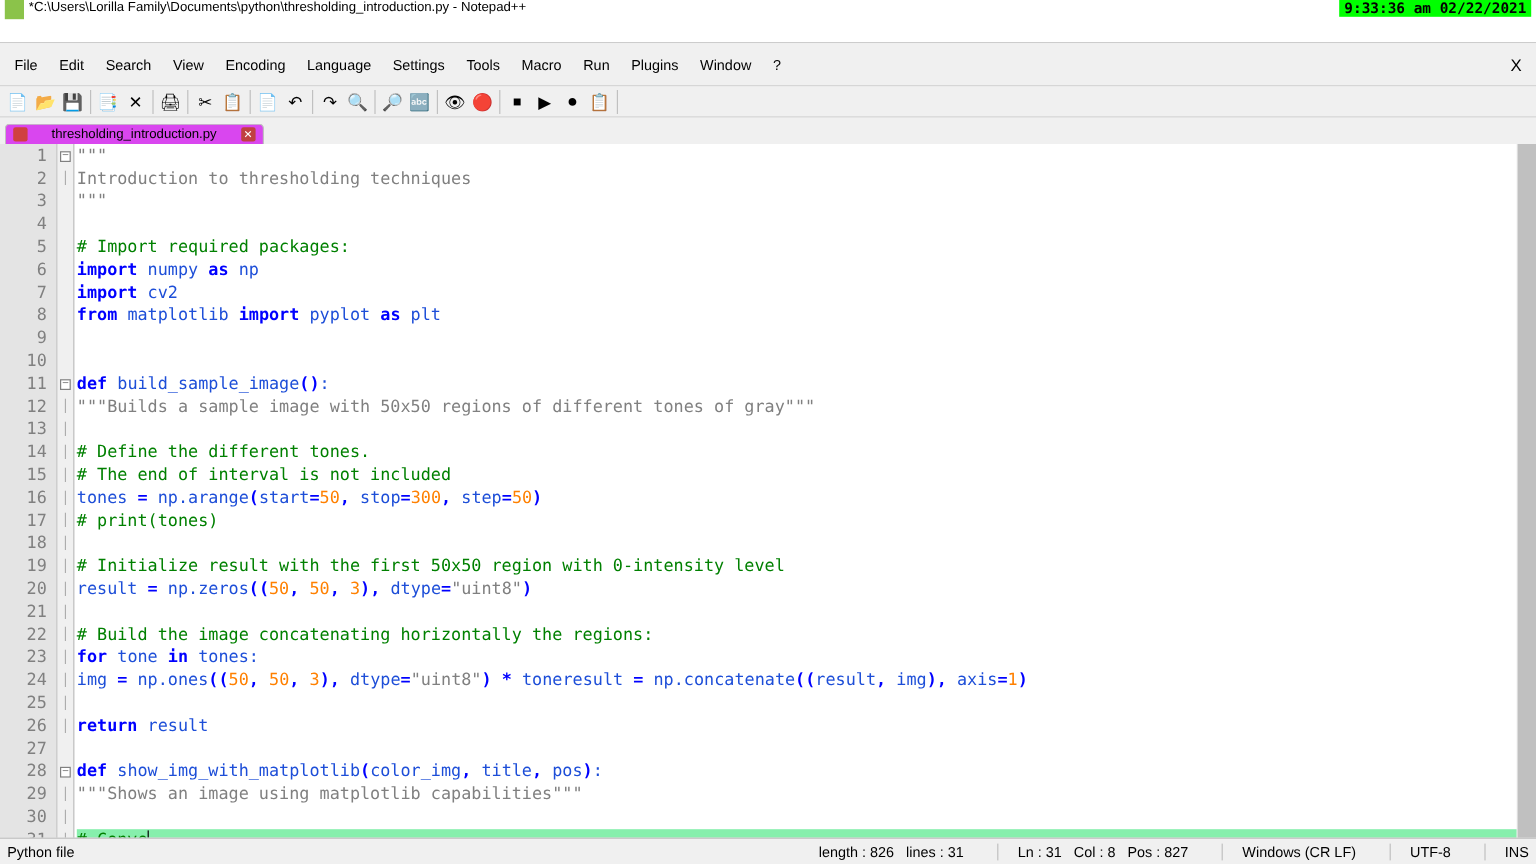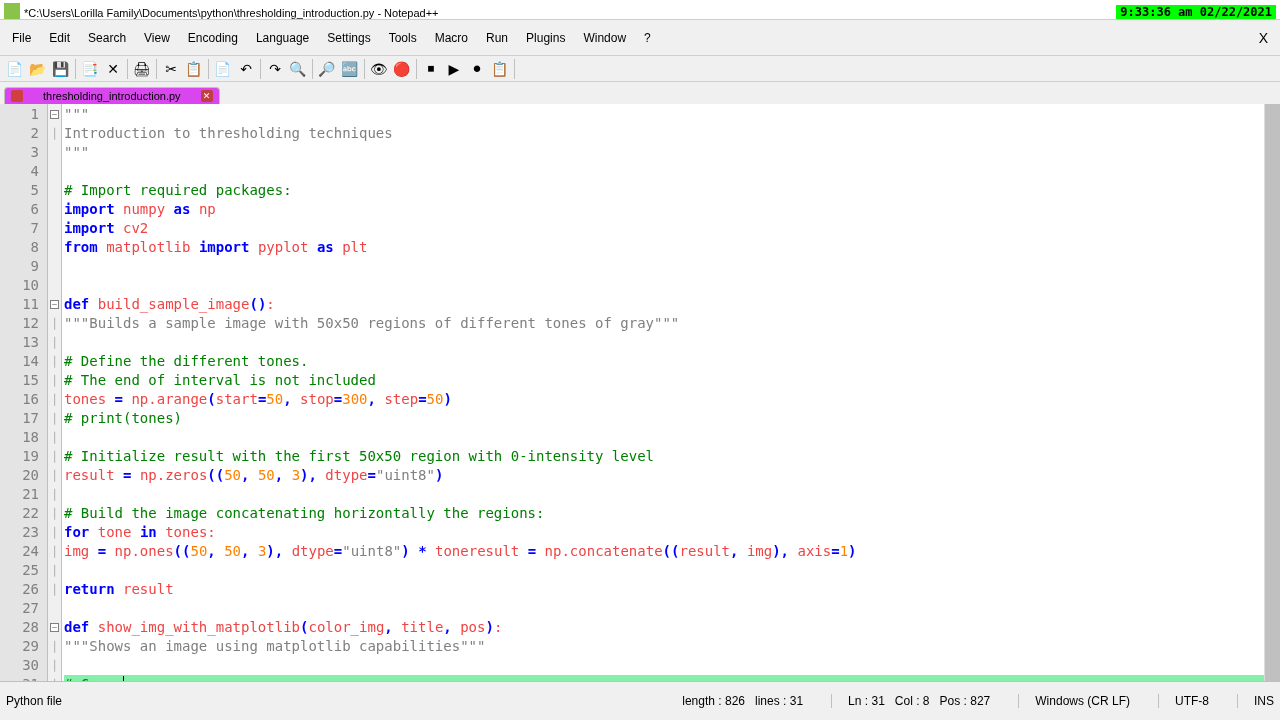--- a/index.html
+++ b/index.html
@@ -1,18 +1,18 @@
 <!DOCTYPE html>
 <html><head>
 <meta charset="utf-8">
 <style>
 * { margin: 0; padding: 0; box-sizing: border-box; }
 body { font-family: "Segoe UI", Tahoma, sans-serif; font-size: 12px; background: #f0f0f0; width: 1280px; height: 720px; overflow: hidden; position: relative; }
 
-.title-bar { background: #fff; height: 20px; display: flex; align-items: flex-end; padding: 0 4px; border-bottom: 1px solid #ccc; }
+.title-bar { background: #fff; height: 36px; display: flex; align-items: flex-start; padding: 0 4px; border-bottom: 1px solid #ccc; }
 .title-bar .icon { width: 16px; height: 16px; background: #8bc34a; margin-right: 4px; }
 .title-text { flex: 1; font-size: 11px; color: #000; }
 .timestamp { background: #00ff00; color: #000; font-weight: bold; padding: 0 4px; font-family: monospace; font-size: 12px; }
 
 .menu-bar { background: #f0f0f0; height: 36px; display: flex; align-items: center; padding: 0 4px; gap: 2px; border-bottom: 1px solid #d0d0d0; }
 .menu-item { padding: 2px 8px; font-size: 12px; cursor: pointer; }
 .close-btn { margin-left: auto; padding: 2px 8px; font-size: 14px; cursor: pointer; }
 
 .toolbar { background: #f0f0f0; height: 26px; display: flex; align-items: center; padding: 2px 4px; gap: 1px; border-bottom: 1px solid #d0d0d0; }
 .tb-btn { width: 22px; height: 22px; border: 1px solid transparent; display: flex; align-items: center; justify-content: center; cursor: pointer; font-size: 14px; }
@@ -29,26 +29,26 @@
 .fold-box { border: 1px solid #808080; width: 9px; height: 9px; margin: 5px auto; font-size: 9px; line-height: 7px; background: #fff; }
 .fold-line { color: #a0a0a0; }
 .code { flex: 1; font-family: Consolas, monospace; font-size: 14px; line-height: 19px; padding-left: 2px; white-space: pre; padding-top: 1px; overflow: hidden; }
 .scrollbar { width: 16px; background: #f0f0f0; border-left: 1px solid #dcdcdc; }
 .scrollbar-thumb { background: #c0c0c0; width: 100%; height: 100%; }
 
 .kw { color: #0000ff; font-weight: bold; }
 .str { color: #808080; }
 .cmt { color: #008000; }
 .num { color: #ff8000; }
-.fn { color: #ef4444; }
+.fn { color: #1d4ed8; }
 .cursor { border-right: 1px solid #000; animation: blink 1s step-end infinite; }
 .current-line { background: #86efac; display: inline-block; width: 100%; }
 @keyframes blink { 50% { border-color: transparent; } }
 
-.status-bar { position: absolute; bottom: 0; left: 0; right: 0; height: 39px; background: #f0f0f0; border-top: 1px solid #c0c0c0; display: flex; align-items: center; font-size: 12px; padding: 0 6px; }
+.status-bar { position: absolute; bottom: 0; left: 0; right: 0; height: 22px; background: #f0f0f0; border-top: 1px solid #c0c0c0; display: flex; align-items: center; font-size: 12px; padding: 0 6px; }
 .status-left { flex: 0 0 auto; }
 .status-right { margin-left: auto; display: flex; gap: 28px; }
 .status-sep { border-left: 1px solid #c0c0c0; padding-left: 16px; }
 </style>
 </head>
 <body>
 
 <div class="title-bar">
   <div class="icon"></div>
   <div class="title-text">*C:\Users\Lorilla Family\Documents\python\thresholding_introduction.py - Notepad++</div>

